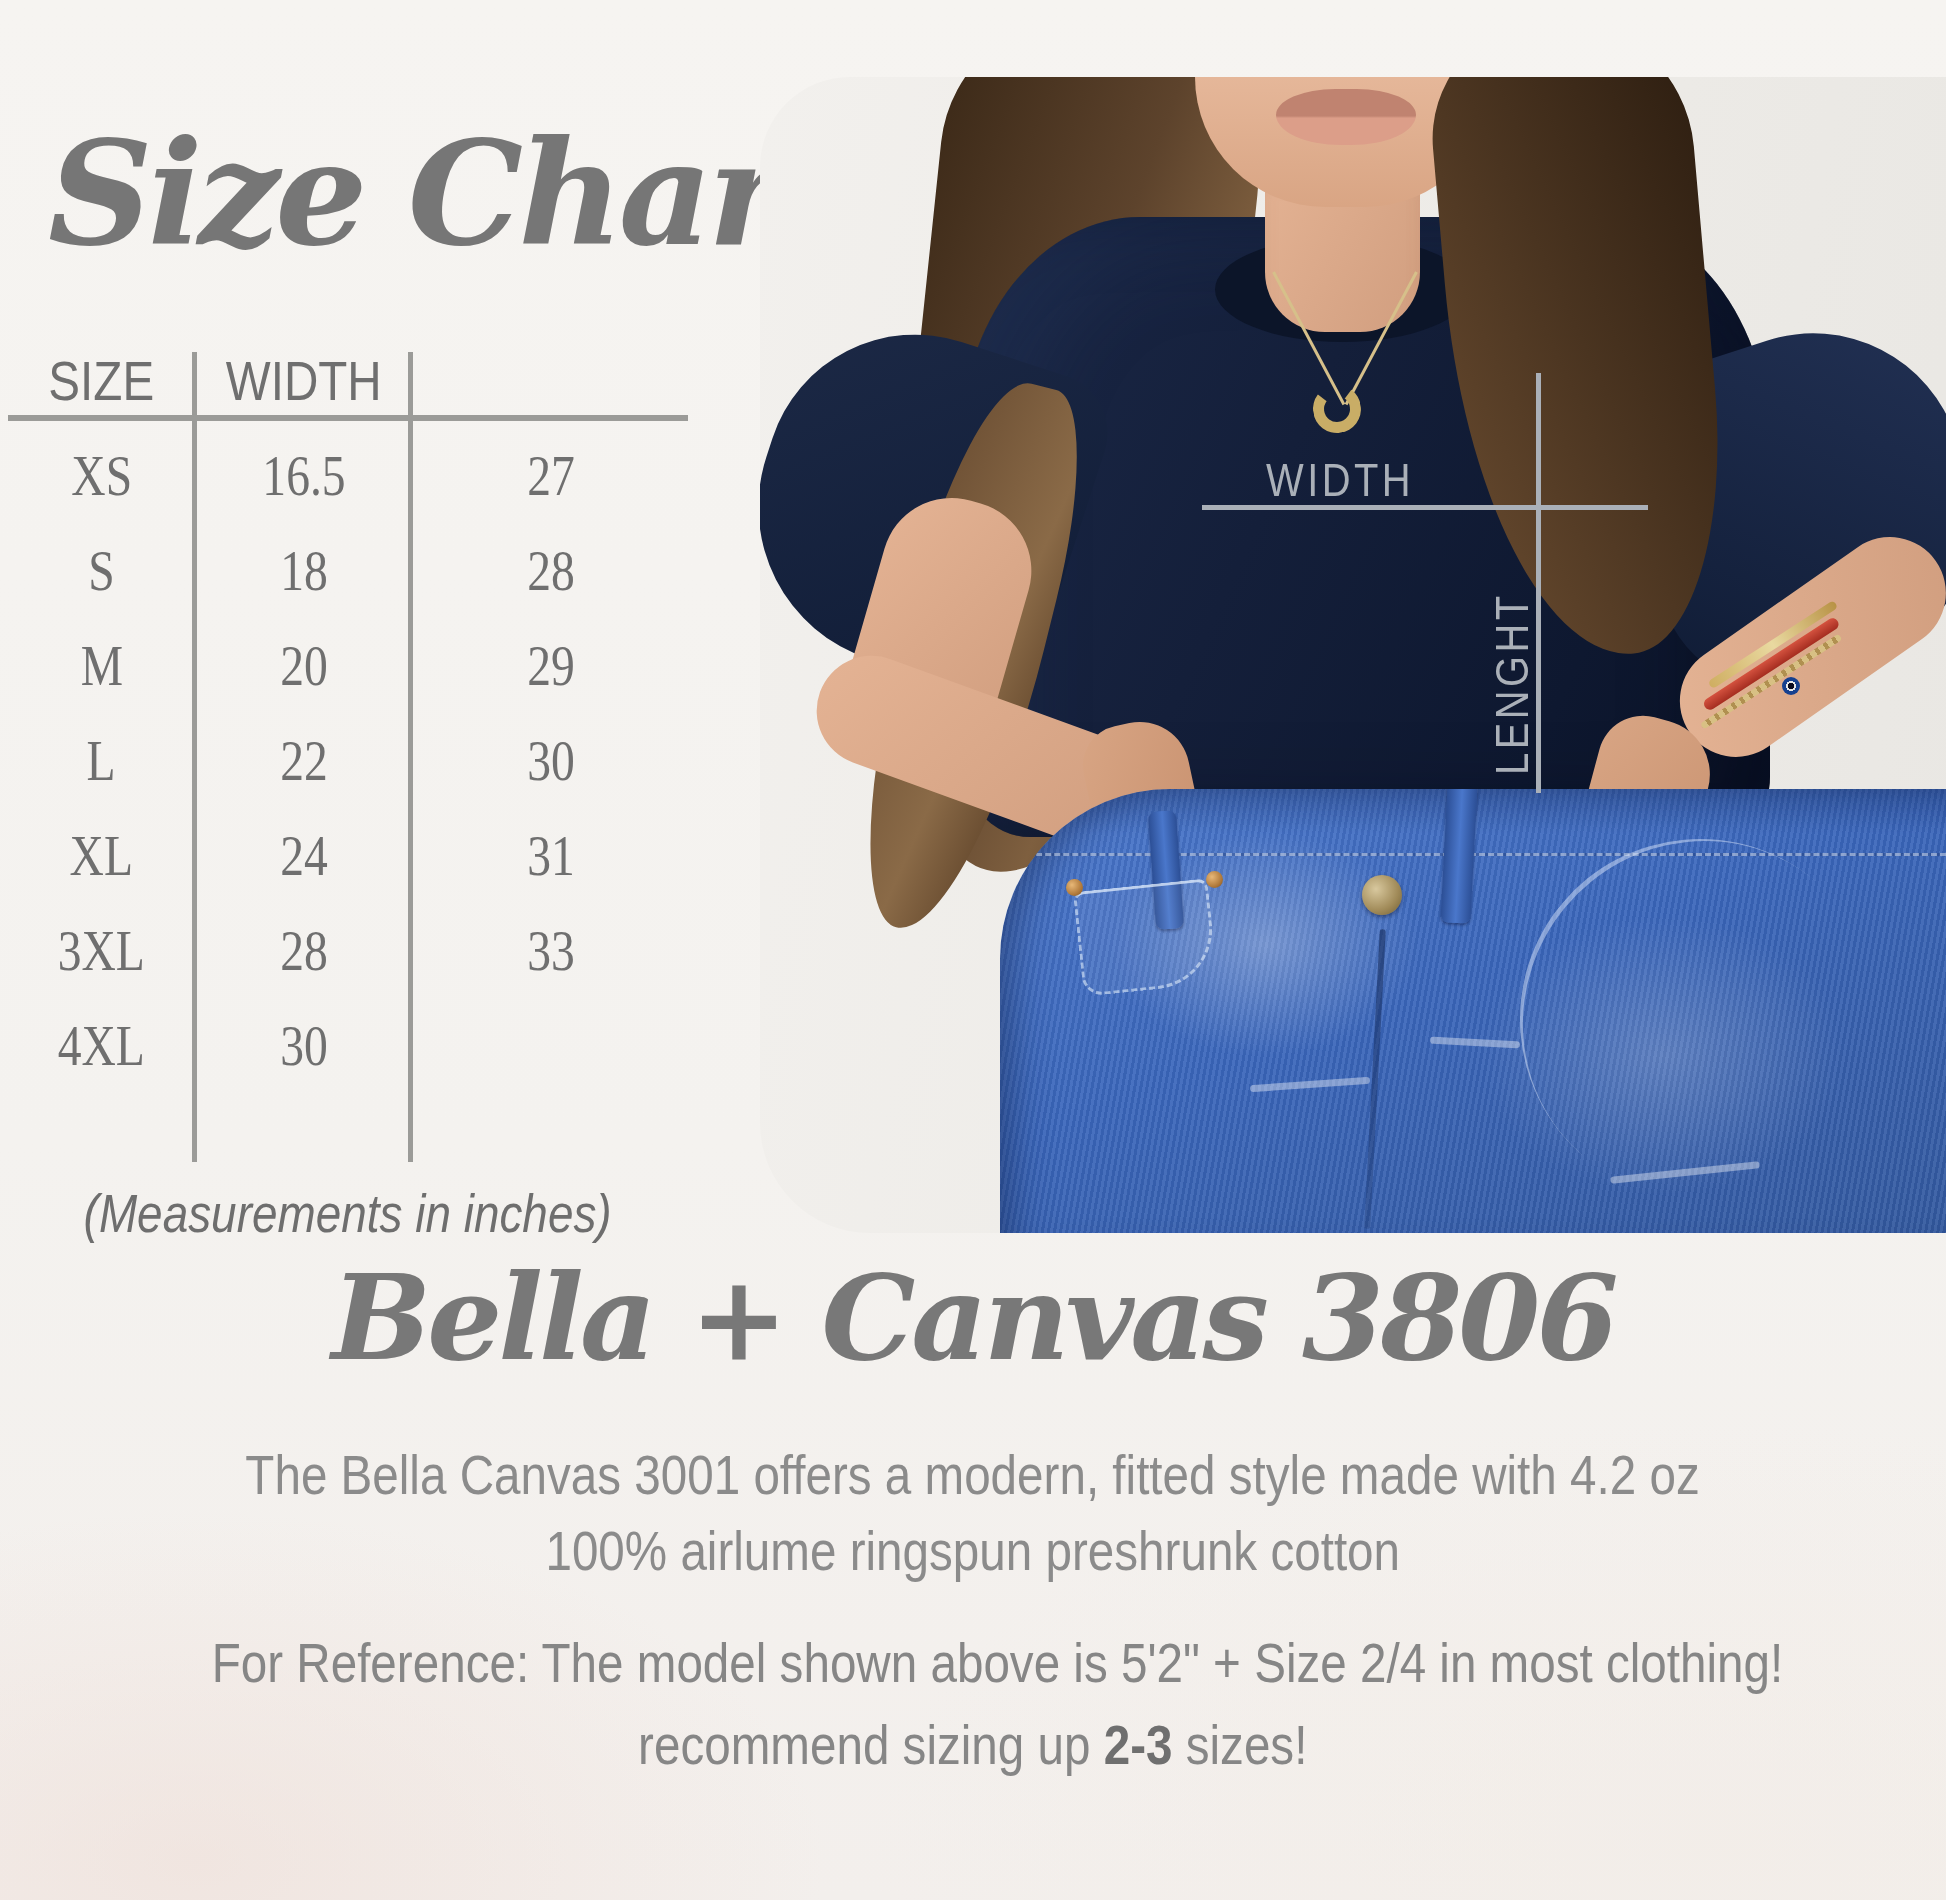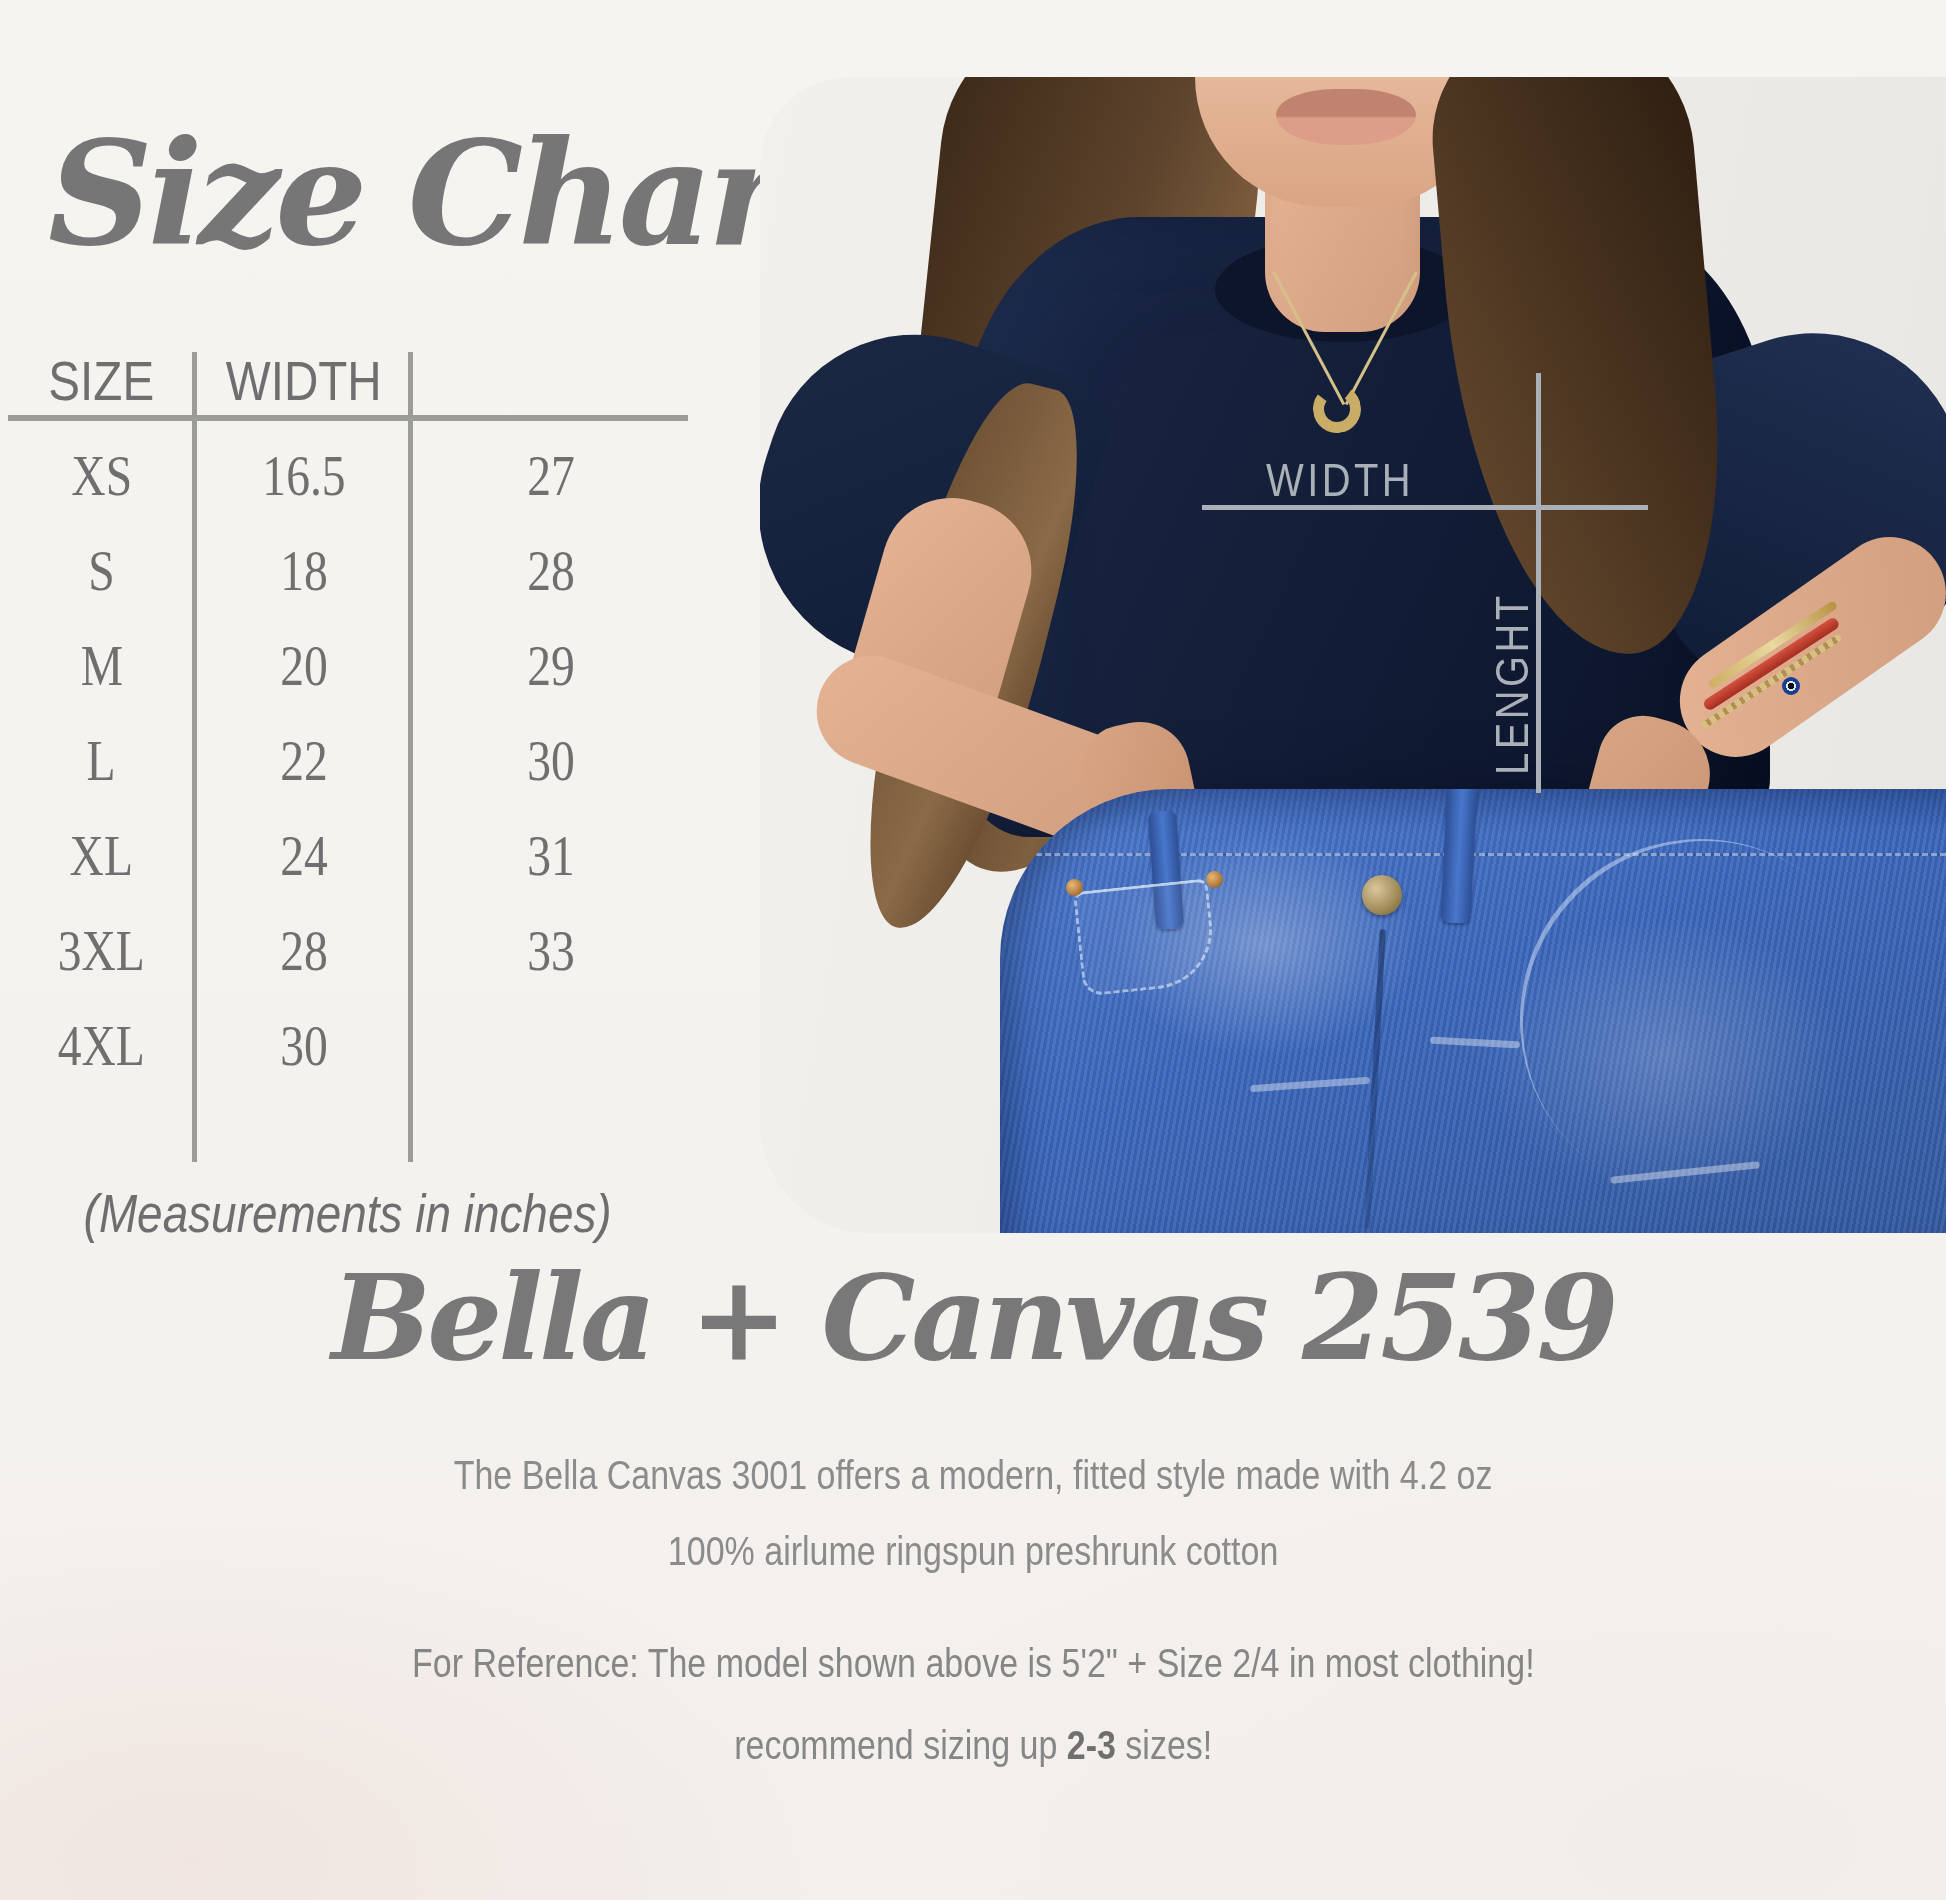--- a/index.html
+++ b/index.html
@@ -117,21 +117,21 @@
   .m-width-line{left:442px;top:428px;width:446px;height:5px;background:#aab0b8;}
   .m-length-line{left:776px;top:296px;width:5px;height:420px;background:#aab0b8;}
   .m-length-label{left:640px;top:581px;width:220px;height:52px;transform:rotate(-90deg);}
   
   .product-title{left:273px;top:1248px;width:1400px;text-align:center;white-space:nowrap;
     font-family:"DejaVu Serif",serif;font-style:italic;font-weight:700;
     font-size:118px;letter-spacing:-4px;color:#787878;}
   .iblock{left:73px;width:1800px;text-align:center;}
   .desc{top:1437px;}
   .refs{top:1622px;}
-  .iline{font-size:40px;color:#8b8b8b;line-height:76px;white-space:nowrap;}
+  .iline{font-size:56px;color:#8b8b8b;line-height:76px;white-space:nowrap;}
   .refs .iline{line-height:82px;color:#868686;}
   .bb{font-weight:700;color:#6f6f6f;}
 </style>
 </head>
 <body>
 
 <div class="stage">
 
   <div class="abs chart-title">Size Chart</div>
 
@@ -218,21 +218,21 @@
       <div class="abs jdist jd1"></div>
       <div class="abs jdist jd2"></div>
       <div class="abs jdist jd3"></div>
     </div>
     <div class="abs m-label m-width-label"><span class="cond">WIDTH</span></div>
     <div class="abs m-width-line"></div>
     <div class="abs m-length-line"></div>
     <div class="abs m-label m-length-label"><span class="cond">LENGHT</span></div>
   </div>
 
-  <div class="abs product-title">Bella + Canvas 2539</div>
+  <div class="abs product-title">Bella + Canvas 3806</div>
 
   <div class="abs iblock desc">
     <div class="iline"><span class="cond">The Bella Canvas 3001 offers a modern, fitted style made with 4.2 oz</span></div>
     <div class="iline"><span class="cond">100% airlume ringspun preshrunk cotton</span></div>
   </div>
 
   <div class="abs iblock refs">
     <div class="iline"><span class="cond">For Reference: The model shown above is 5'2" + Size 2/4 in most clothing!</span></div>
     <div class="iline"><span class="cond"><span>recommend sizing up </span><span class="bb">2-3</span><span> sizes!</span></span></div>
   </div>

